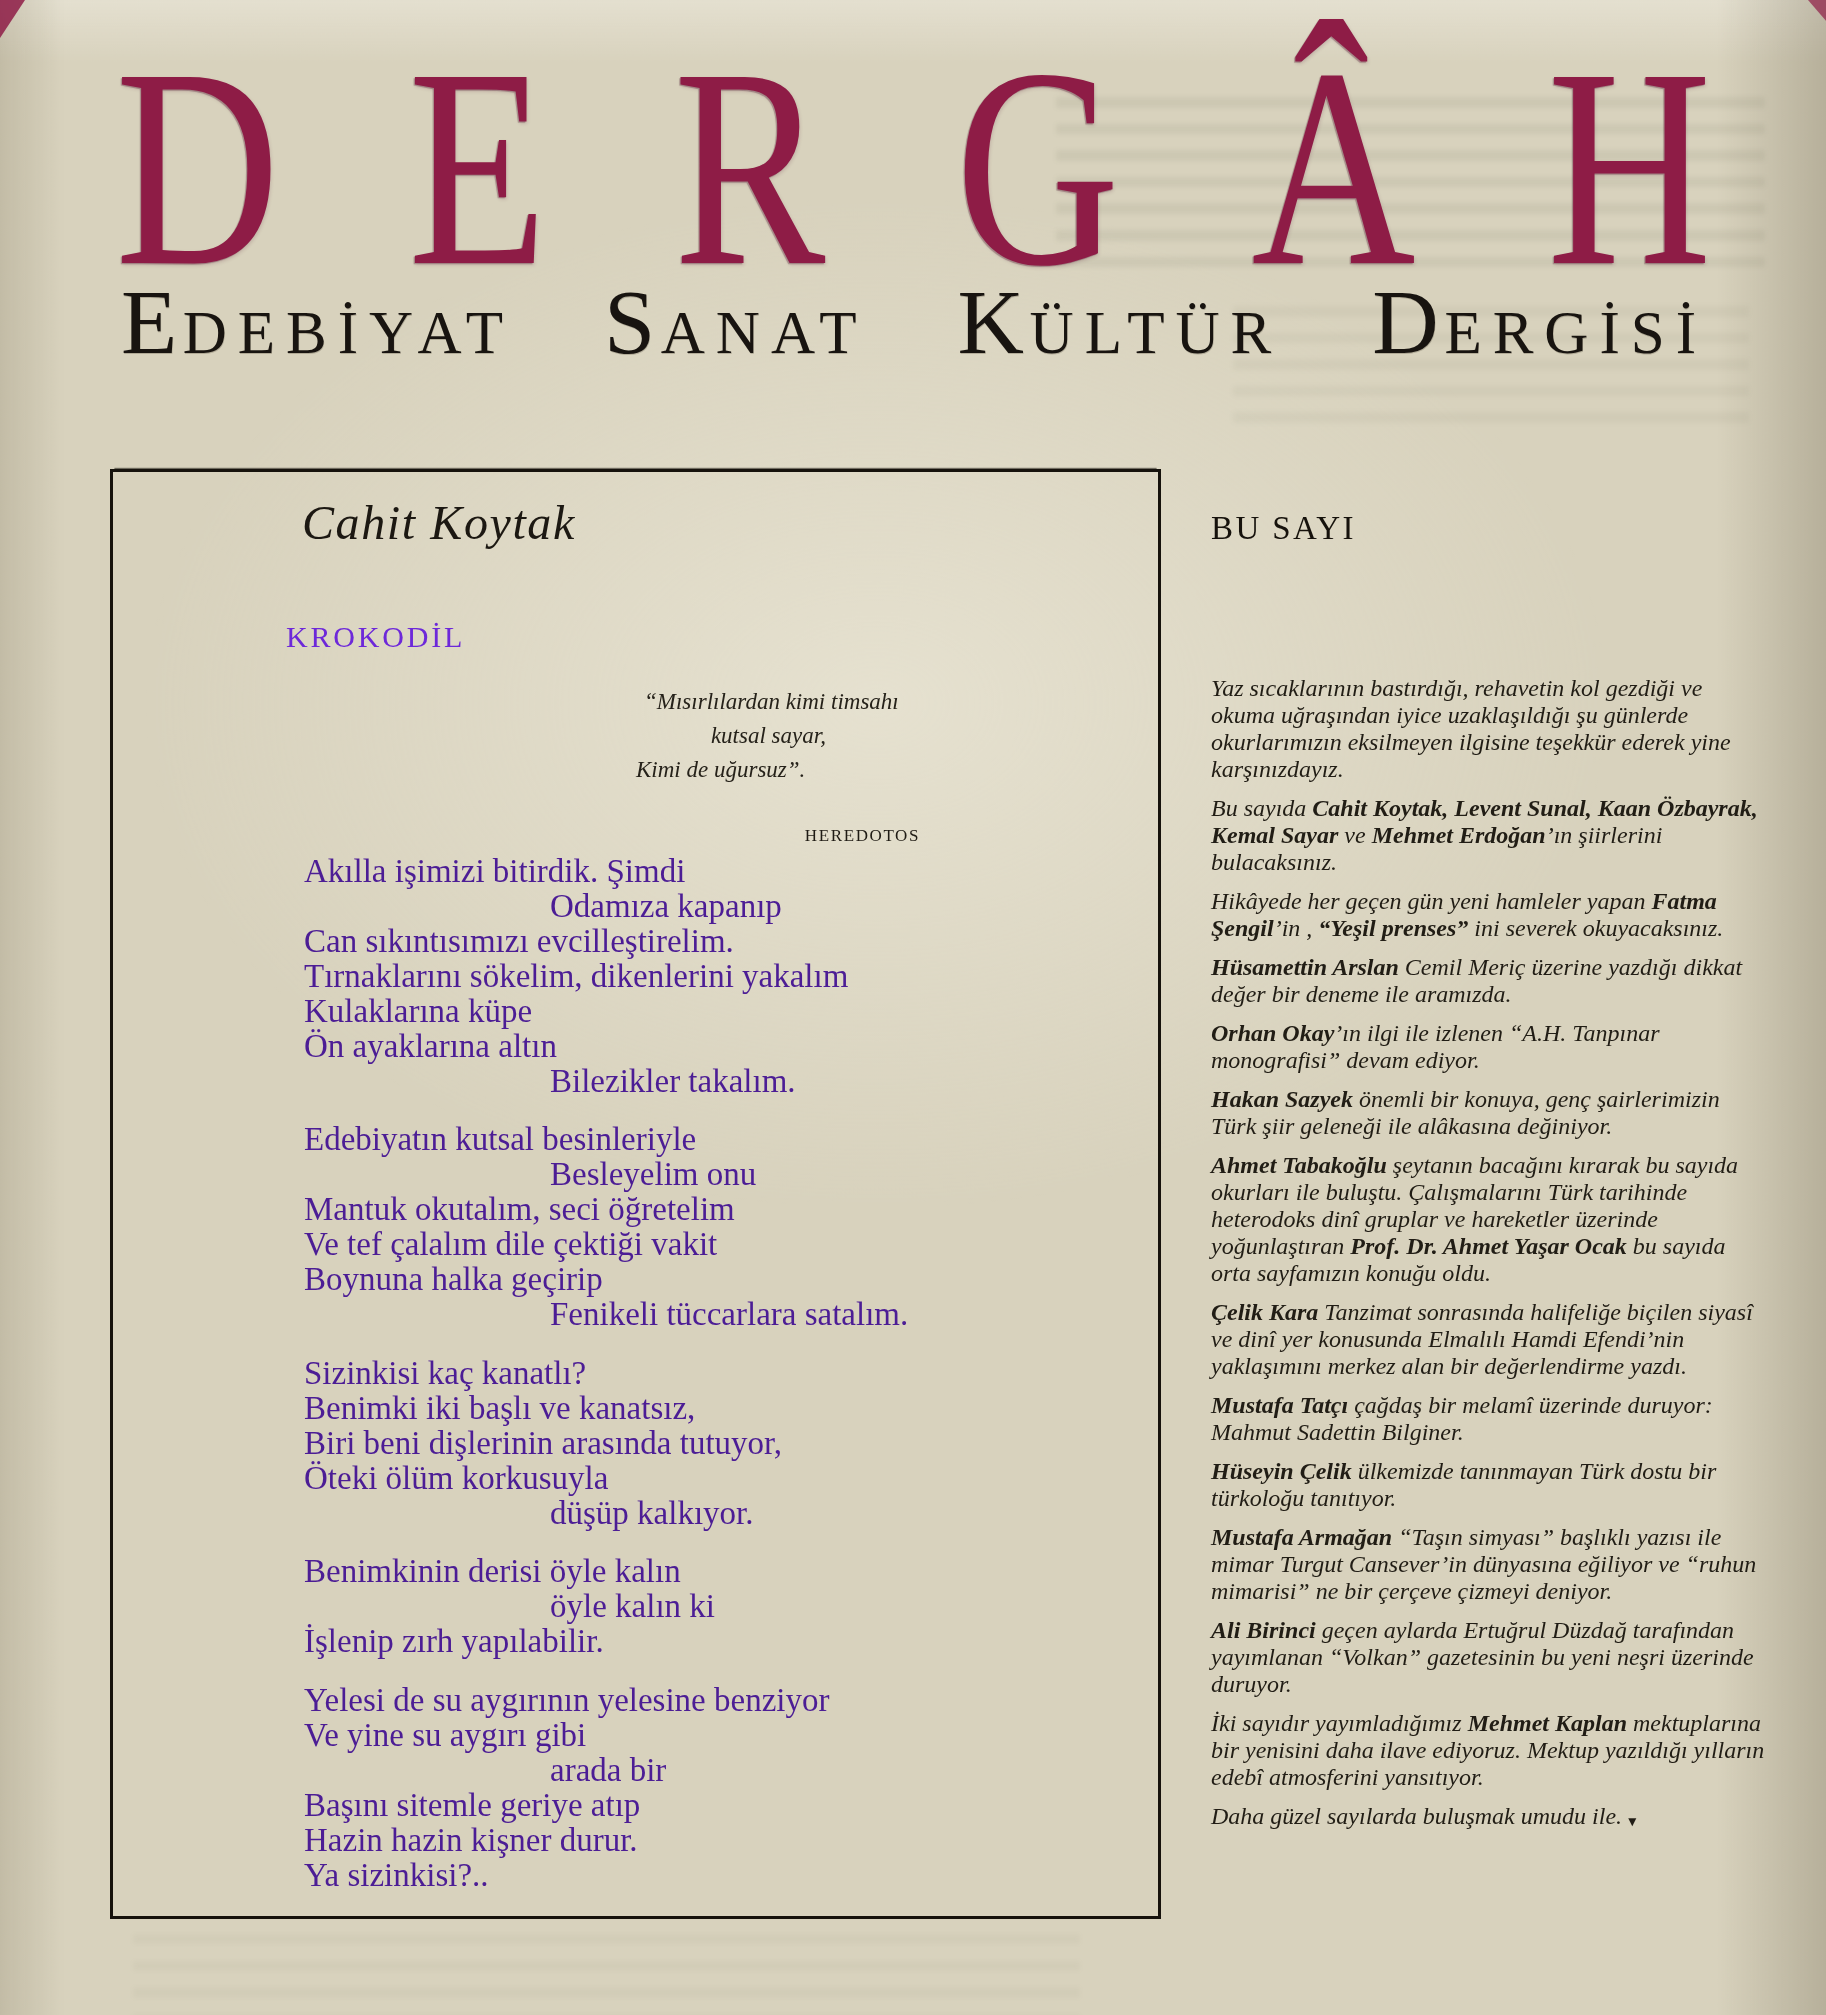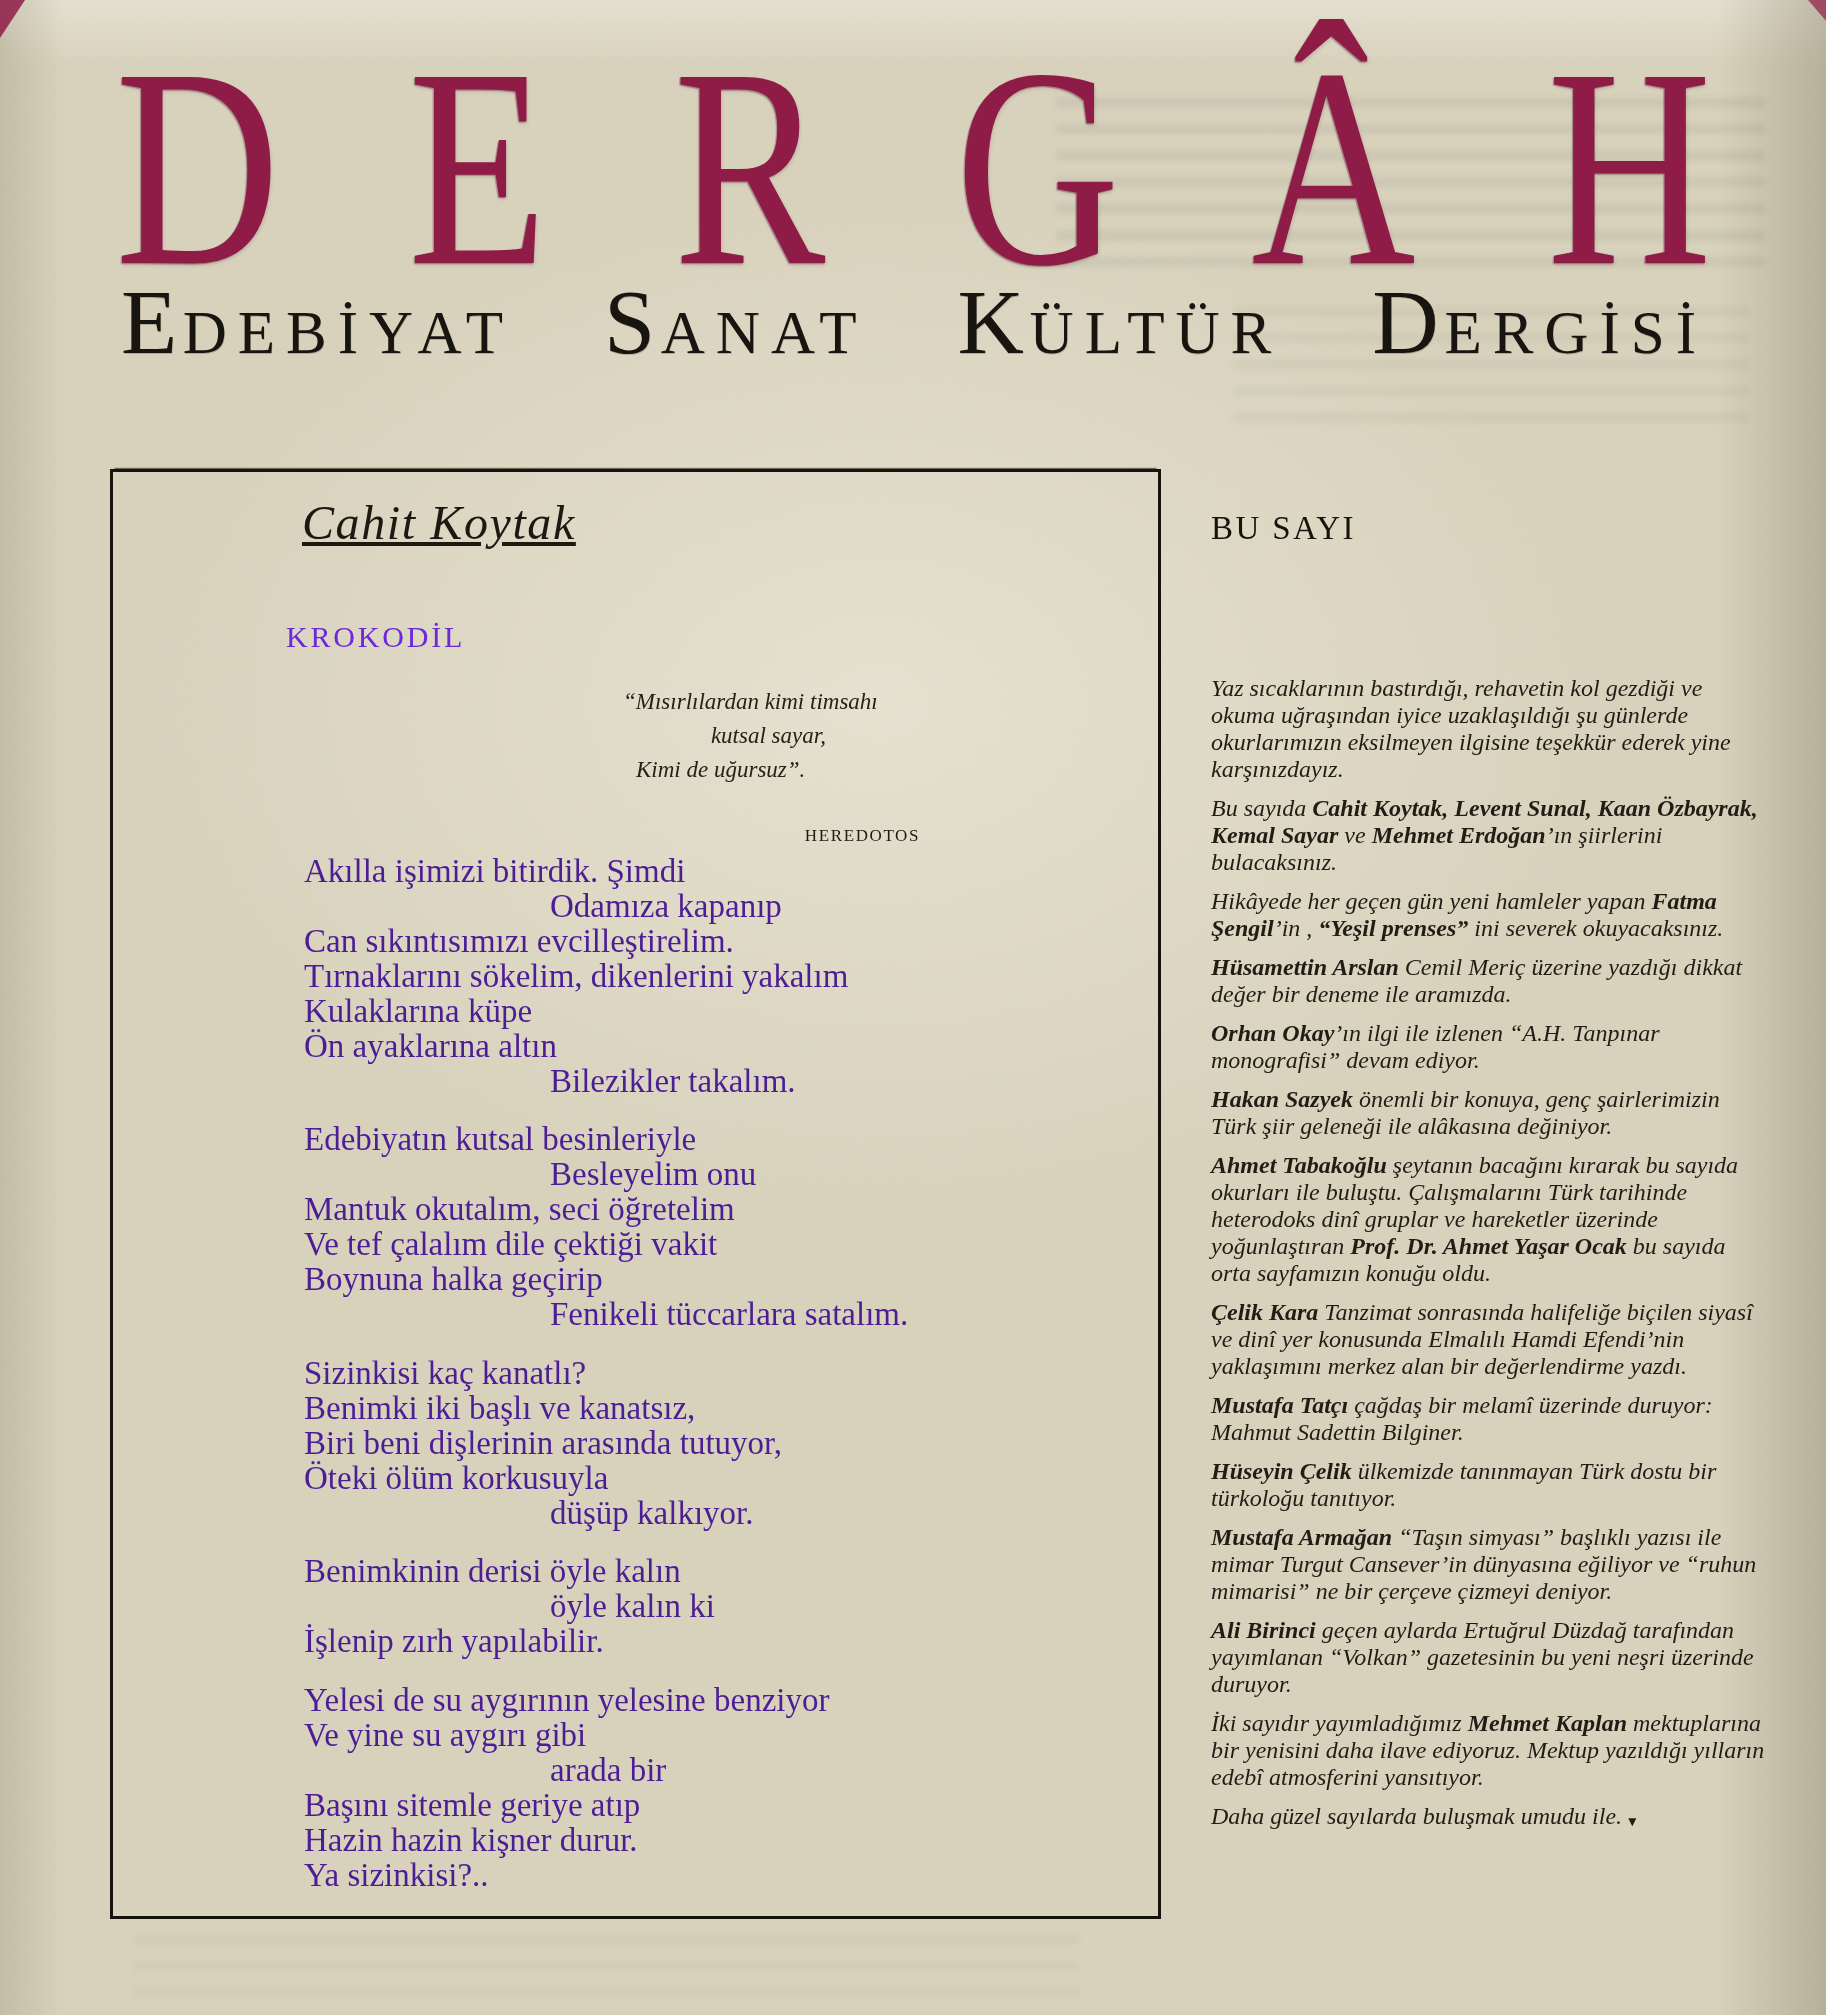--- a/index.html
+++ b/index.html
@@ -36,24 +36,24 @@
   
   .corner-tl{left:0;top:0;width:0;height:0;border-top:38px solid #8e1c46;border-right:25px solid transparent;opacity:.85;}
   .corner-tr{right:0;top:0;width:0;height:0;border-top:22px solid #8e1c46;border-left:19.3px solid transparent;opacity:.7;}
 
   
   .poem-box{
     left:110px;top:469px;width:1045px;height:1444px;
     border:3.2px solid #16120c;
     box-shadow:0 -5.6px 0 -4.4px rgba(22,18,12,0.55);
   }
-  .poem-author{left:189px;top:23.4px;font-style:italic;font-size:48px;letter-spacing:1.6px;color:#1c1812;position:absolute;text-decoration:underline;}
+  .poem-author{left:189px;top:23.4px;font-style:italic;font-size:48px;letter-spacing:1.6px;color:#1c1812;position:absolute;}
   .poem-title{left:173px;top:148px;font-size:30px;letter-spacing:2.8px;color:#6d28d9;position:absolute;}
   .epigraph{left:507px;top:213px;width:300px;font-style:italic;font-size:23px;line-height:34px;color:#26221a;position:absolute;}
-  .epi-line-1{margin-left:3px;}
+  .epi-line-1{margin-left:24px;}
   .epi-line-2{text-align:center;padding-right:3.2px;}
   .epi-line-3{margin-left:16px;}
   .epi-source{left:507px;top:354px;width:300px;text-align:right;padding-right:5.6px;font-size:17px;letter-spacing:1.6px;color:#1f1b14;position:absolute;}
   .poem{left:191px;top:382px;width:822px;position:absolute;font-size:33px;line-height:35px;color:#4c1d95;}
   .stanza{margin-bottom:23.4px;}
   .poem-line{white-space:nowrap;}
   .poem-line.indent{margin-left:246px;}
 
   
   .bu-sayi{left:1211px;top:478px;width:558px;position:absolute;margin-top:32px;}

